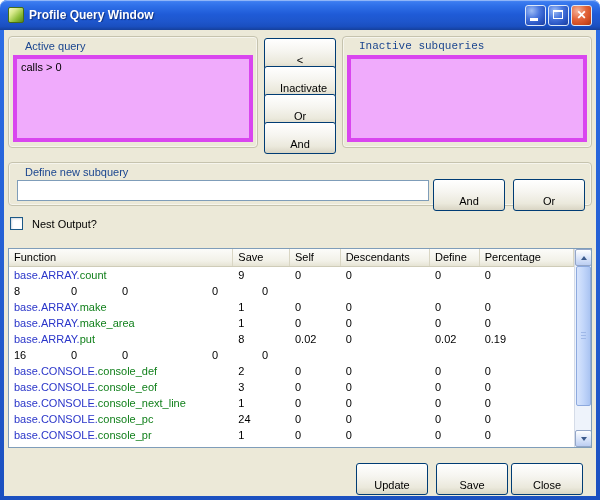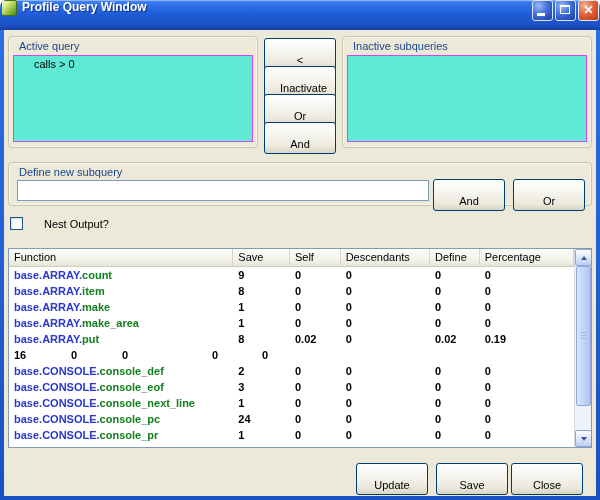--- a/index.html
+++ b/index.html
@@ -2,22 +2,22 @@
 <html style="--dialog-bg: #ECE9D8; --group-label: #1A458F; --class-name: #2A35C9; --feature-name: #12801C; --titlebar-blue: #1F5BD7; --close-red: #CE4A1F;"><head>
 <meta charset="utf-8">
 <style>
   html,body{margin:0;padding:0;background:#fff;}
   body{width:600px;height:500px;font-family:"Liberation Sans","DejaVu Sans",sans-serif;font-size:11px;color:#000;}
 
   .window{position:relative;width:600px;height:500px;border-radius:7px 7px 0 0;overflow:hidden;
     background:linear-gradient(180deg,#2E6FE8 0%,#1B50C0 100%);}
 
   
-  .titlebar{position:absolute;top:0;left:0;right:0;height:30px;display:flex;align-items:flex-start;
-    padding:0 1px;box-sizing:border-box;border-radius:7px 7px 0 0;
+  .titlebar{position:absolute;top:0;left:0;right:0;height:30px;display:flex;align-items:center;
+    padding:0 8px;box-sizing:border-box;border-radius:7px 7px 0 0;
     background:linear-gradient(180deg,#5A96F5 0%,#3C7CF0 6%,#2E6FE8 20%,#1F5BD7 48%,#1E56CC 72%,#1A4FC0 88%,#15409C 100%);
     box-shadow:inset 0 1px 0 #8FB5F8;}
   .app-icon{width:16px;height:16px;margin-right:5px;border-radius:2px;box-sizing:border-box;
     background:linear-gradient(135deg,#F4F9C4 0%,#D7E98A 30%,#8FBF3A 65%,#55851C 100%);
     border:1px solid #476E15;flex:0 0 auto;}
   .title-text{flex:1;color:#fff;font-weight:bold;font-size:12px;text-shadow:1px 1px 1px #10317E;
     white-space:nowrap;overflow:hidden;}
   .cap-btns{display:flex;gap:2px;flex:0 0 auto;}
   .cap-btn{width:21px;height:21px;border:1px solid #DCE8F8;border-radius:3px;position:relative;
     box-sizing:border-box;padding:0;}
@@ -26,67 +26,67 @@
   .glyph-min{position:absolute;left:4px;bottom:4px;width:8px;height:3px;background:#fff;}
   .glyph-max{position:absolute;left:4px;top:4px;width:10px;height:9px;border:1px solid #fff;
     border-top-width:2px;box-sizing:border-box;}
   .glyph-close{position:absolute;inset:0;color:#fff;font-weight:bold;font-size:12px;line-height:19px;text-align:center;}
 
   
   .client{position:absolute;top:30px;left:4px;right:4px;bottom:4px;background:var(--dialog-bg,#ECE9D8);}
 
   .frame{position:absolute;border:1px solid #C6C3AE;border-radius:4px;box-sizing:border-box;
     box-shadow:inset 0 0 0 1px rgba(255,255,255,.55);}
-  .frame-label{position:absolute;left:10px;top:3px;color:var(--group-label,#1A458F);}
+  .frame-label{position:absolute;left:16px;top:3px;color:var(--group-label,#1A458F);}
   .active-frame{left:4px;top:6px;width:250px;height:112px;}
-  .inactive-frame{left:338px;top:6px;width:250px;height:112px;}
+  .inactive-frame{left:338px;top:6px;width:250px;height:112px;font-family:Liberation Mono, monospace;}
   .define-frame{left:4px;top:132px;width:584px;height:44px;}
 
-  .listbox{position:absolute;left:4px;right:4px;top:18px;bottom:5px;background:#5eead4;
-    border:1px solid #d946ef;overflow:hidden;padding-left:16px;}
+  .listbox{position:absolute;left:4px;right:4px;top:18px;bottom:5px;background:#f0abfc;
+    border:4px solid #d946ef;overflow:hidden;}
   .list-item{padding:2px 4px;line-height:13px;}
 
   .subquery-input{position:absolute;left:8px;top:17px;width:412px;height:21px;box-sizing:border-box;
     border:1px solid #7F9DB9;background:#fff;font:11px "Liberation Sans","DejaVu Sans",sans-serif;
     padding:2px 4px;outline:none;}
 
   .xp-btn{position:absolute;width:72px;height:22px;box-sizing:border-box;appearance:none;
     border:1px solid #003C74;border-radius:3px;
     background:linear-gradient(180deg,#FFFFFF 0%,#F6F5F0 40%,#EBE9DC 78%,#D9D5C4 100%);
     font:11px "Liberation Sans","DejaVu Sans",sans-serif;color:#000;text-align:center;padding:15px;cursor:default;}
   .btn-activate{left:260px;top:8px;}
   .btn-inactivate{left:260px;top:36px;}
   .btn-or{left:260px;top:64px;}
   .btn-and{left:260px;top:92px;}
   .btn-def-and{left:424px;top:16px;}
   .btn-def-or{left:504px;top:16px;}
   .btn-update{left:352px;top:433px;}
   .btn-save{left:432px;top:433px;}
   .btn-closedlg{left:507px;top:433px;}
 
-  .nest-row{position:absolute;left:6px;top:187px;display:flex;align-items:center;gap:21px;}
+  .nest-row{position:absolute;left:6px;top:187px;display:flex;align-items:center;gap:9px;}
   .checkbox{width:13px;height:13px;box-sizing:border-box;background:#fff;border:1px solid #1D5987;
     box-shadow:inset 1px 1px 2px rgba(120,140,160,.35);}
 
   
   .table{position:absolute;left:4px;top:218px;width:584px;height:200px;box-sizing:border-box;
     border:1px solid #7F9DB9;background:#fff;overflow:hidden;}
   .thead{position:absolute;left:0;top:0;right:17px;height:18px;display:flex;box-sizing:border-box;
     background:linear-gradient(180deg,#FCFCFA 0%,#F2F1E8 70%,#E6E4D4 100%);
     border-bottom:1px solid #CFCCB8;}
   .hcell{box-sizing:border-box;padding:2px 0 0 5px;border-right:1px solid #D9D6C4;height:100%;
     overflow:hidden;white-space:nowrap;}
   .col-function{width:226px;}
   .col-calls{width:57px;}
   .col-self{width:51px;}
   .col-descendants{width:90px;}
   .col-total{width:50px;}
   .col-percentage{width:95px;}
   .tbody{position:absolute;left:0;top:18px;right:17px;bottom:0;overflow:hidden;}
-  .trow{display:flex;height:16px;line-height:16px;font-weight:bold;}
+  .trow{display:flex;height:16px;line-height:16px;}
   .cell{box-sizing:border-box;padding-left:5px;white-space:nowrap;overflow:hidden;}
   .klass,.dot{color:var(--class-name,#2A35C9);}
   .feature{color:var(--feature-name,#12801C);}
 
   
   .scrollbar{position:absolute;top:0;right:0;bottom:0;width:17px;box-sizing:border-box;
     background:#EEF3FB;border-left:1px solid #D5DCE8;}
   .sb-btn{position:absolute;left:0;width:17px;height:17px;box-sizing:border-box;border:1px solid #93A6C8;
     border-radius:2px;display:flex;align-items:center;justify-content:center;
     background:linear-gradient(180deg,#FDFEFF 0%,#D9E4F9 55%,#BCCEF2 100%);}
@@ -166,21 +166,20 @@
       <div class="tbody">
           <div class="trow">
             <div class="cell col-function"><span class="klass">base</span><span class="dot">.</span><span class="klass">ARRAY</span><span class="dot">.</span><span class="feature">count</span></div>
             <div class="cell col-calls">9</div>
             <div class="cell col-self">0</div>
             <div class="cell col-descendants">0</div>
             <div class="cell col-total">0</div>
             <div class="cell col-percentage">0</div>
           </div>
           <div class="trow">
-            <div class="cell col-function"><span class="klass">base</span><span class="dot">.</span><span class="klass">ARRAY</span><span class="dot">.</span><span class="feature">item</span></div>
             <div class="cell col-calls">8</div>
             <div class="cell col-self">0</div>
             <div class="cell col-descendants">0</div>
             <div class="cell col-total">0</div>
             <div class="cell col-percentage">0</div>
           </div>
           <div class="trow">
             <div class="cell col-function"><span class="klass">base</span><span class="dot">.</span><span class="klass">ARRAY</span><span class="dot">.</span><span class="feature">make</span></div>
             <div class="cell col-calls">1</div>
             <div class="cell col-self">0</div>

